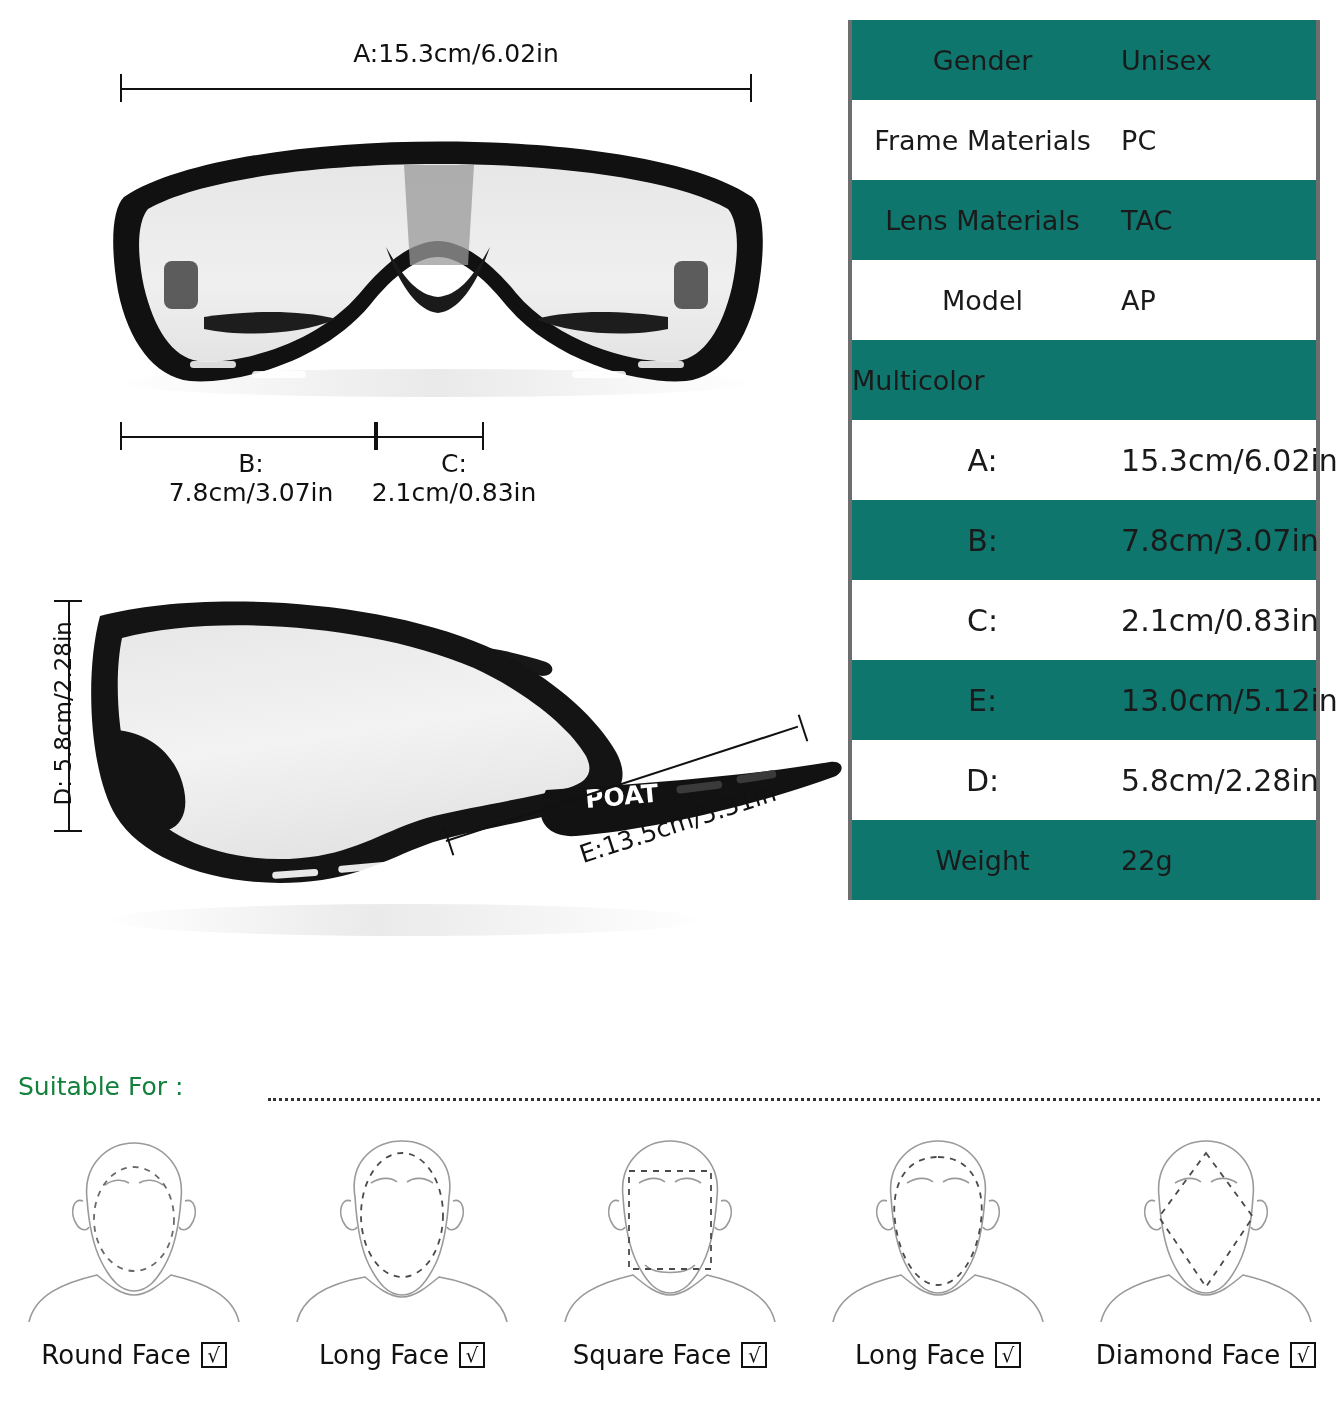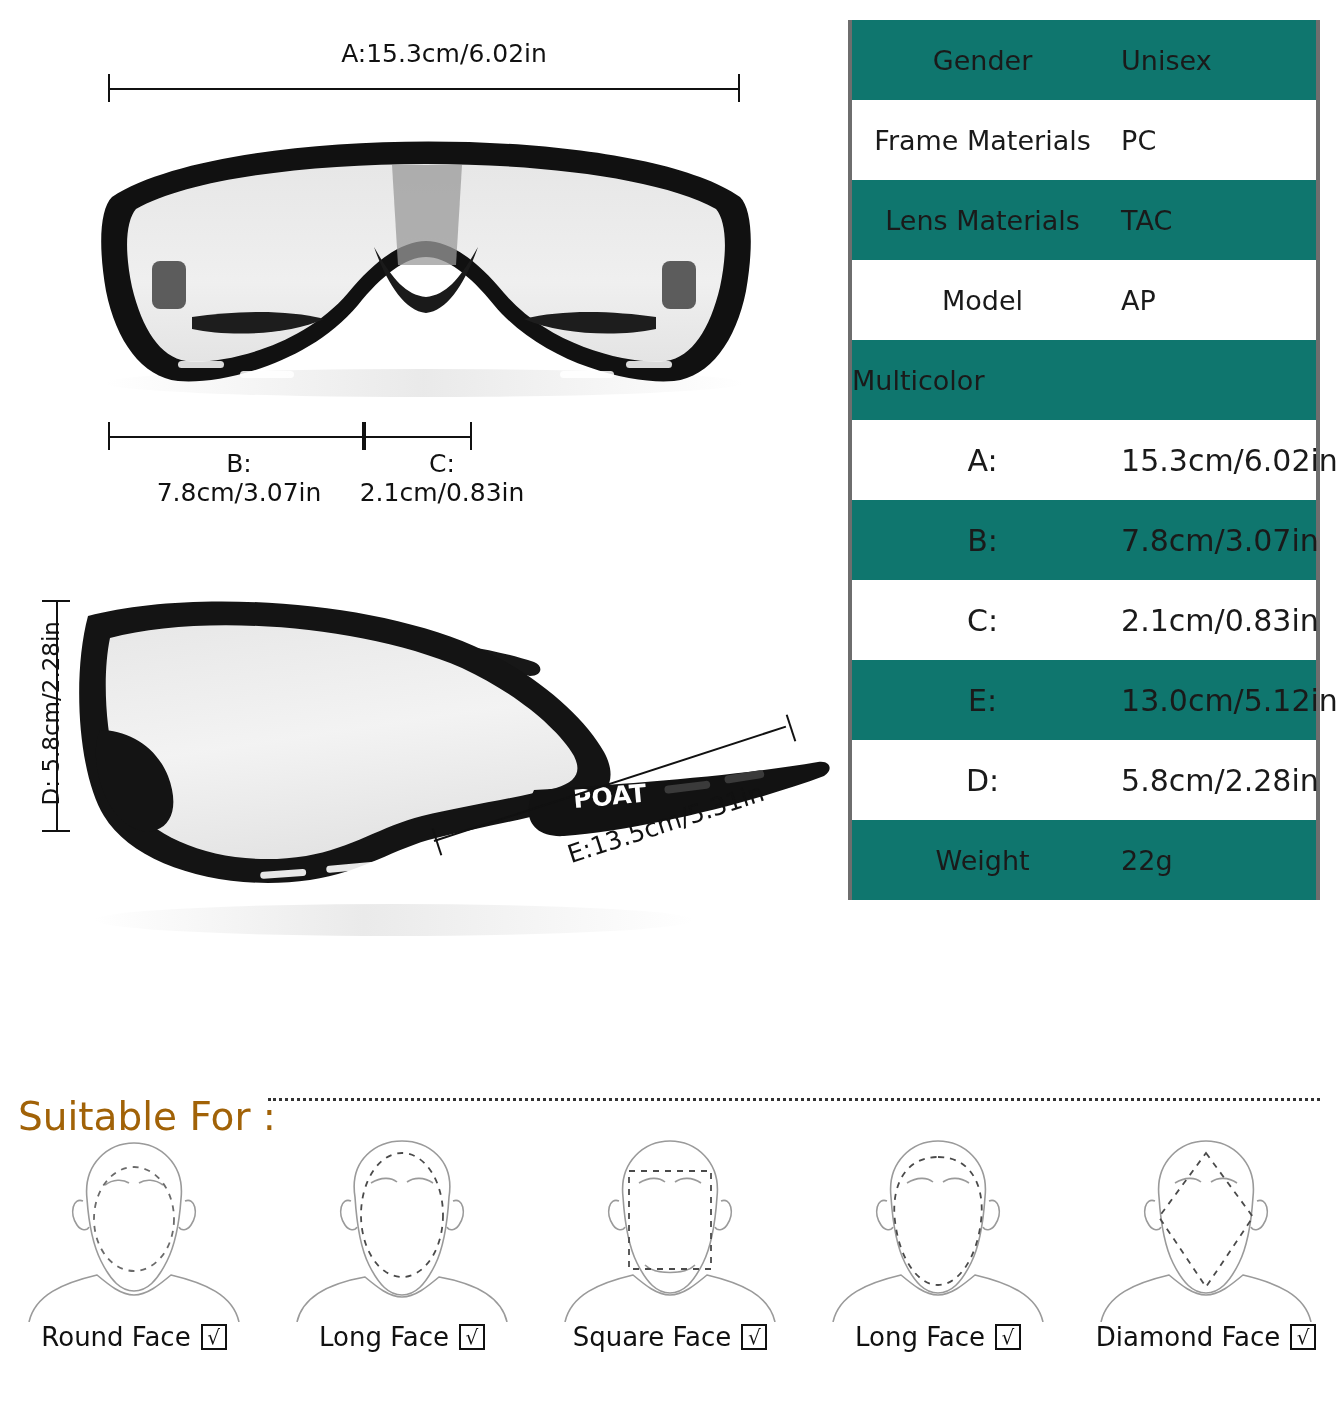--- a/index.html
+++ b/index.html
@@ -17,21 +17,21 @@
   
   .top {
     position: relative;
     width: 1340px;
     height: 1040px;
   }
 
   
   .left-col {
     position: absolute;
-    left: 4px; top: 0;
+    left: 16px; top: 0;
     width: 840px; height: 1040px;
   }
 
   
   .dim-label {
     position: absolute;
     font-size: 25px;
     color: #111;
     text-align: center;
     white-space: pre-line;
@@ -87,23 +87,22 @@
     position: absolute;
     left: 0;
     top: 1052px;
     width: 1340px;
     height: 358px;
   }
   .suitable-title {
     position: absolute;
     left: 18px;
     top: 20px;
-    font-size: 39px;
-    color: #a16207;
-    margin-top: 22px;
+    font-size: 25px;
+    color: #15803d;
   }
   .dotted {
     position: absolute;
     left: 268px;
     top: 46px;
     width: 1052px;
     border-top: 3px dotted #333;
   }
   .faces {
     position: absolute;
@@ -116,20 +115,21 @@
     width: 268px;
     display: flex;
     flex-direction: column;
     align-items: center;
   }
   .face-art { width: 250px; height: 195px; }
   .face-caption {
     display: flex;
     align-items: center;
     gap: 10px;
+    margin-top: 18px;
     font-size: 26px;
     color: #111;
   }
   .checkbox {
     width: 26px; height: 26px;
     border: 2px solid #111;
     display: inline-flex;
     align-items: center;
     justify-content: center;
     font-size: 20px;

